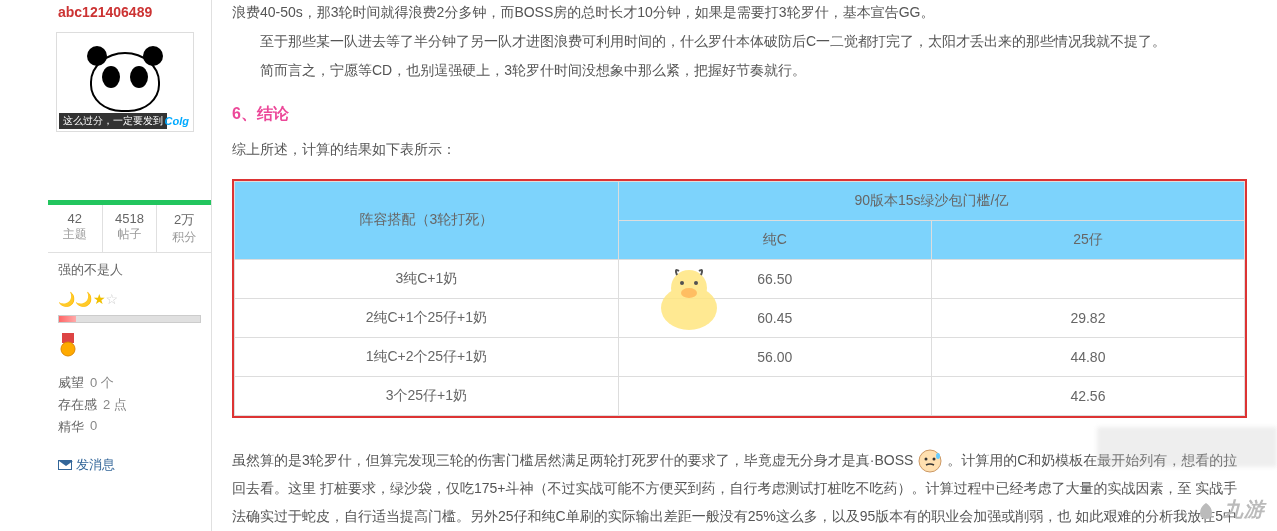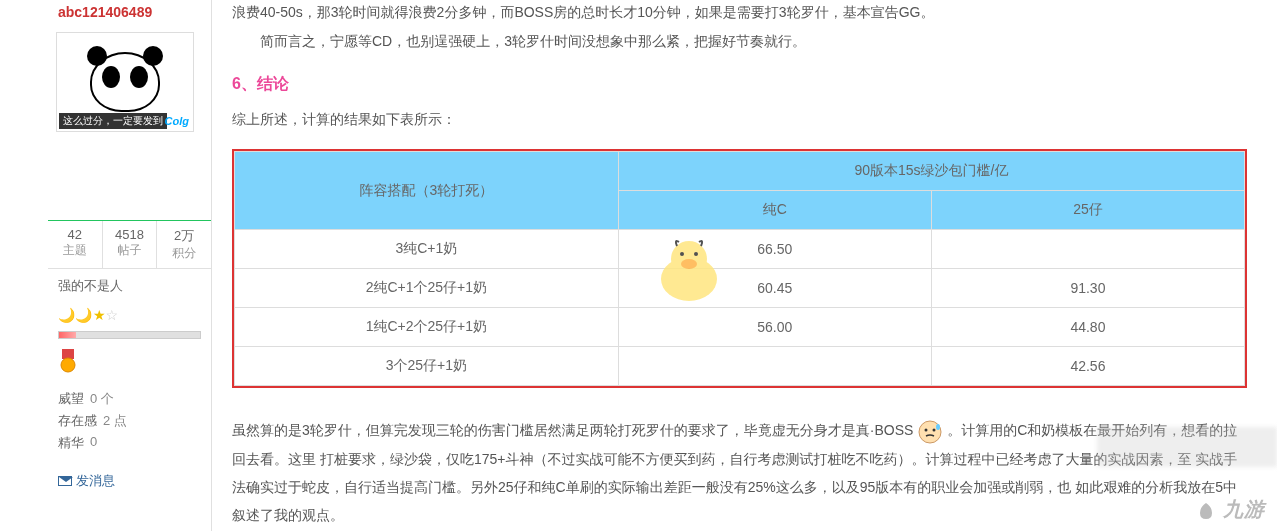--- a/index.html
+++ b/index.html
@@ -13,21 +13,21 @@
     .panda-face { width: 70px; height: 60px; background: #fff; border-radius: 50% 50% 45% 45%; border: 2px solid #000; position: relative; }
     .panda-face::before, .panda-face::after { content: ''; position: absolute; width: 20px; height: 20px; background: #000; border-radius: 50%; top: -8px; }
     .panda-face::before { left: -5px; }
     .panda-face::after { right: -5px; }
     .panda-eye { position: absolute; width: 18px; height: 22px; background: #000; border-radius: 50%; top: 12px; }
     .panda-eye.left { left: 10px; }
     .panda-eye.right { right: 10px; }
     .avatar-tag { position: absolute; bottom: 2px; left: 2px; font-size: 10px; background: #333; color: #fff; padding: 1px 4px; }
     .colg-badge { position: absolute; bottom: 4px; right: 4px; font-size: 11px; color: #0af; font-style: italic; font-weight: bold; }
     
-    .stats-row { display: flex; border-top: 1px solid #22c55e; border-bottom: 1px solid #e0e0e0; margin-top: 80px; }
+    .stats-row { display: flex; border-top: 5px solid #22c55e; border-bottom: 1px solid #e0e0e0; margin-top: 60px; }
     .stat-item { flex: 1; text-align: center; padding: 6px 0; border-right: 1px solid #e0e0e0; }
     .stat-item:last-child { border-right: none; }
     .stat-num { color: #666; font-size: 13px; }
     .stat-label { color: #999; font-size: 12px; }
     
     .user-title { padding: 8px 10px; color: #666; font-size: 13px; }
     .rating { padding: 4px 10px; font-size: 14px; }
     .moon { color: #f0c000; }
     .star-filled { color: #f0c000; }
     .star-empty { color: #ccc; }
@@ -130,20 +130,21 @@
     </div>
 
     <div class="send-msg">
       <span class="mail-icon"></span>
       <span>发消息</span>
     </div>
   </div>
 
   <div class="content">
     <div class="para">浪费40-50s，那3轮时间就得浪费2分多钟，而BOSS房的总时长才10分钟，如果是需要打3轮罗什，基本宣告GG。</div>
+    <div class="para para-indent">至于那些某一队进去等了半分钟了另一队才进图浪费可利用时间的，什么罗什本体破防后C一二觉都打完了，太阳才丢出来的那些情况我就不提了。</div>
     <div class="para para-indent">简而言之，宁愿等CD，也别逞强硬上，3轮罗什时间没想象中那么紧，把握好节奏就行。</div>
 
     <div class="heading">6、结论</div>
     <div class="summary-text">综上所述，计算的结果如下表所示：</div>
 
     <div class="table-wrap">
       <table class="data-table">
         <tbody>
             <tr>
           <th rowspan="2" class="col-comp">阵容搭配（3轮打死）</th>
@@ -154,21 +155,21 @@
           <th>25仔</th>
         </tr>
         <tr>
           <td>3纯C+1奶</td>
           <td>66.50</td>
           <td></td>
         </tr>
         <tr>
           <td>2纯C+1个25仔+1奶</td>
           <td>60.45</td>
-          <td>91.30</td>
+          <td>29.82</td>
         </tr>
         <tr>
           <td>1纯C+2个25仔+1奶</td>
           <td>56.00</td>
           <td>44.80</td>
         </tr>
         <tr>
           <td>3个25仔+1奶</td>
           <td></td>
           <td>42.56</td>

